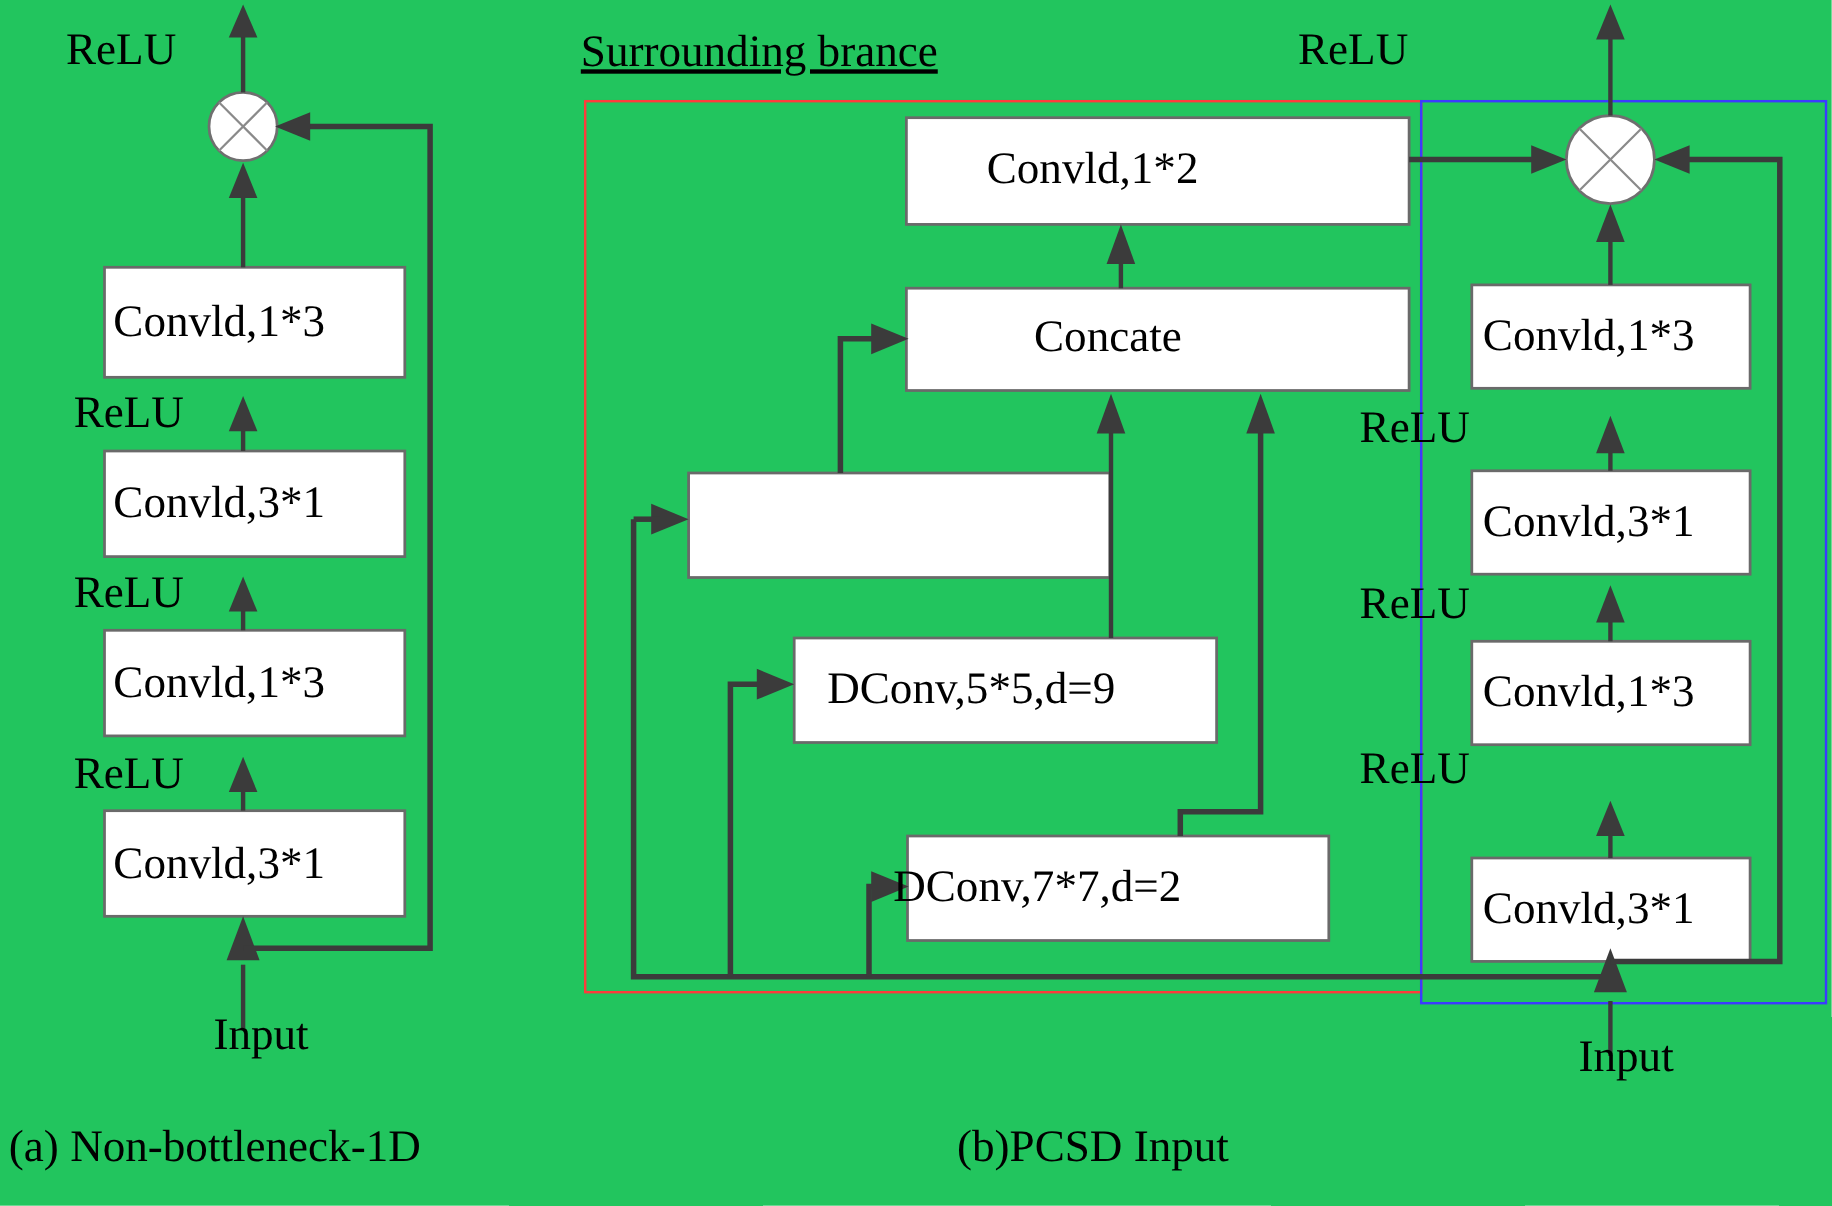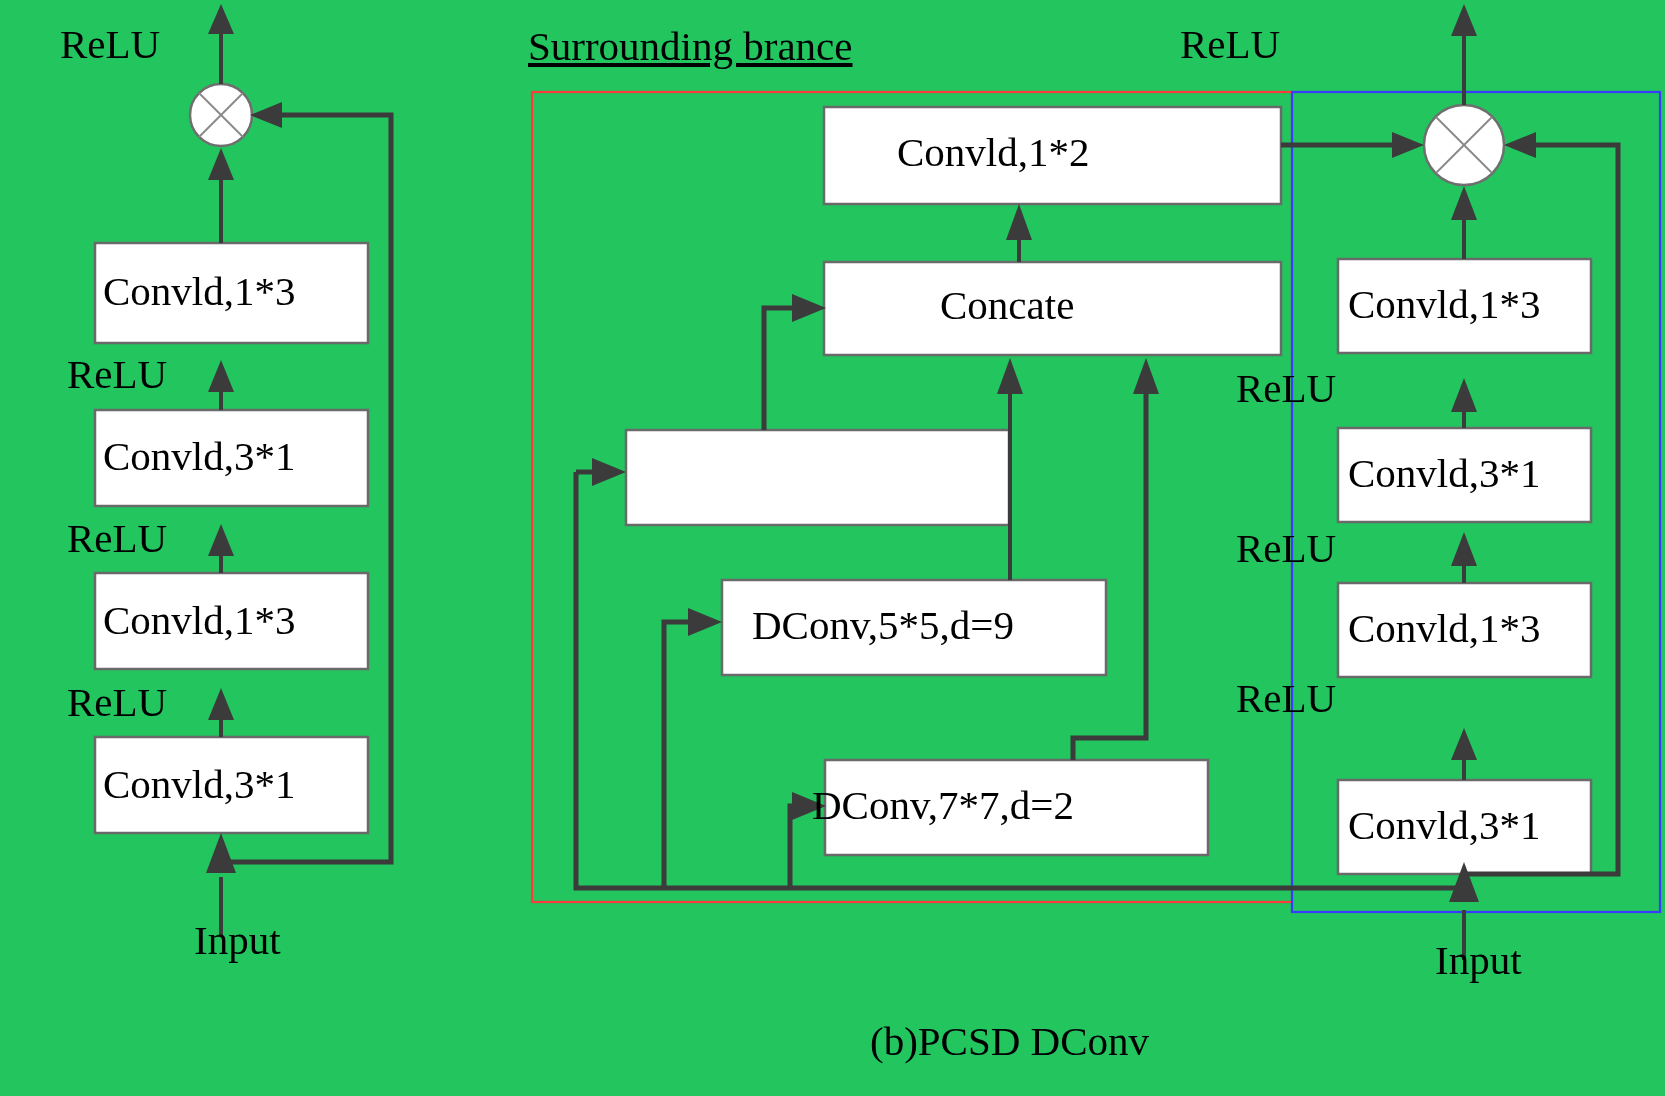--- a/index.html
+++ b/index.html
@@ -127,33 +127,34 @@
 
   <div class="lbl relu" style="left:60px;top:24px;">ReLU</div>
   <div class="lbl boxtext" style="left:103px;top:271px;">Convld,1*3</div>
   <div class="lbl relu" style="left:67px;top:354px;">ReLU</div>
   <div class="lbl boxtext" style="left:103px;top:436px;">Convld,3*1</div>
   <div class="lbl relu" style="left:67px;top:518px;">ReLU</div>
   <div class="lbl boxtext" style="left:103px;top:600px;">Convld,1*3</div>
   <div class="lbl relu" style="left:67px;top:682px;">ReLU</div>
   <div class="lbl boxtext" style="left:103px;top:764px;">Convld,3*1</div>
   <div class="lbl inputlbl" style="left:165px;top:920px;">Input</div>
+  <div class="lbl caption" style="left:8px;top:1021px;">(a) Non-bottleneck-1D</div>
 
   <div class="lbl brlabel" style="left:528px;top:26px;text-decoration:underline;">Surrounding brance</div>
   <div class="lbl relu" style="left:1180px;top:24px;">ReLU</div>
 
   <div class="lbl boxtext" style="left:897px;top:132px;">Convld,1*2</div>
   <div class="lbl boxtext" style="left:940px;top:285px;">Concate</div>
   <div class="lbl boxtext" style="left:752px;top:605px;">DConv,5*5,d=9</div>
   <div class="lbl boxtext" style="left:812px;top:785px;">DConv,7*7,d=2</div>
 
   <div class="lbl boxtext" style="left:1348px;top:284px;">Convld,1*3</div>
   <div class="lbl relu" style="left:1236px;top:368px;">ReLU</div>
   <div class="lbl boxtext" style="left:1348px;top:453px;">Convld,3*1</div>
   <div class="lbl relu" style="left:1236px;top:528px;">ReLU</div>
   <div class="lbl boxtext" style="left:1348px;top:608px;">Convld,1*3</div>
   <div class="lbl relu" style="left:1236px;top:678px;">ReLU</div>
   <div class="lbl boxtext" style="left:1348px;top:805px;">Convld,3*1</div>
 
   <div class="lbl inputlbl" style="left:1406px;top:940px;">Input</div>
-  <div class="lbl caption" style="left:870px;top:1021px;">(b)PCSD DConv</div>
+  <div class="lbl caption" style="left:870px;top:1021px;">(b)PCSD Input</div>
 
 </div>
 
 </body></html>

